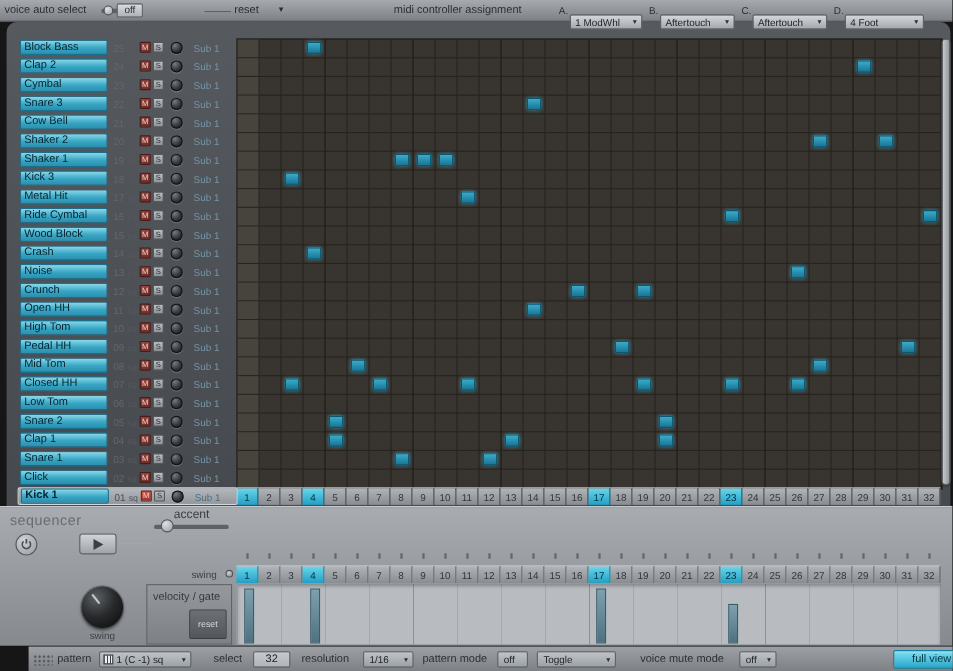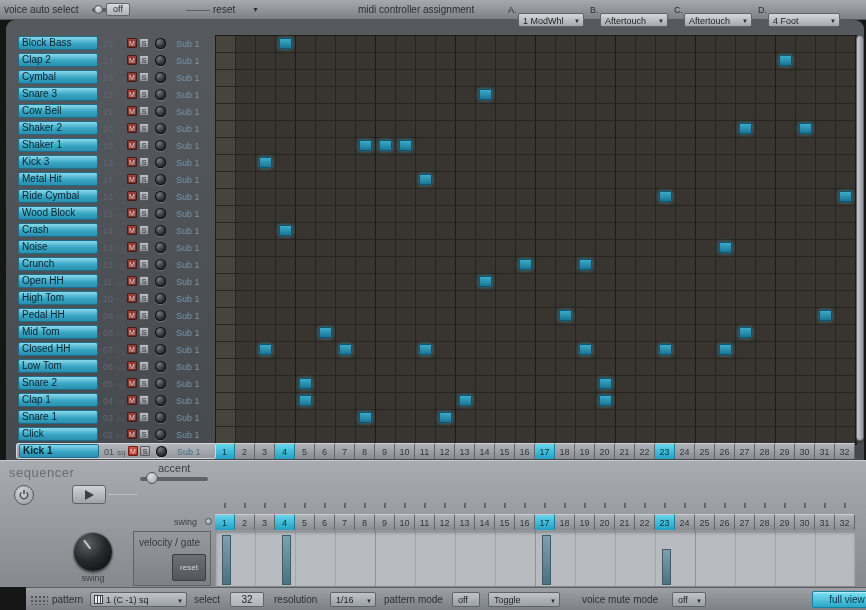--- a/index.html
+++ b/index.html
@@ -1419,21 +1419,21 @@
         <div class="vbar" style="left: 66px; height: 50px;"></div>
         <div class="vbar" style="left: 326px; height: 50px;"></div>
         <div class="vbar" style="left: 446px; height: 36px;"></div>
       </div>
   </div>
 
   <div id="bottombar">
     <div id="grip-dots"></div>
 
     <span class="bb-label" style="left:26px">pattern</span>
-    <div class="bb-drop" id="pattern-drop" style="left:64px;width:97px">
+    <div class="bb-drop" id="pattern-drop" style="left:64px;width:84px">
       <span id="key-icon"></span>
       <span class="dd-text">1 (C -1) sq</span>
       <span class="dd-arrow">▼</span>
     </div>
 
     <span class="bb-label" style="left:168px">select</span>
     <div id="length-box">32</div>
 
     <span class="bb-label" style="left:248px">resolution</span>
     <div class="bb-drop" style="left:304px;width:46px">

